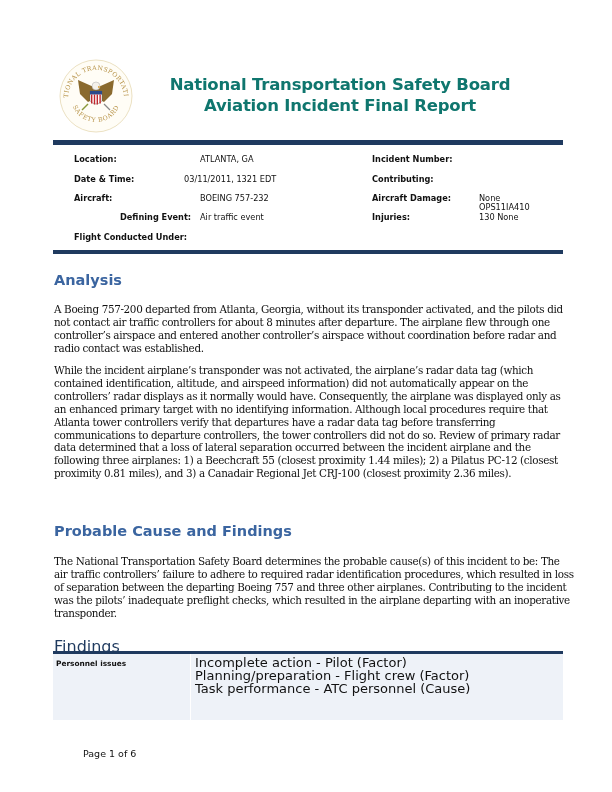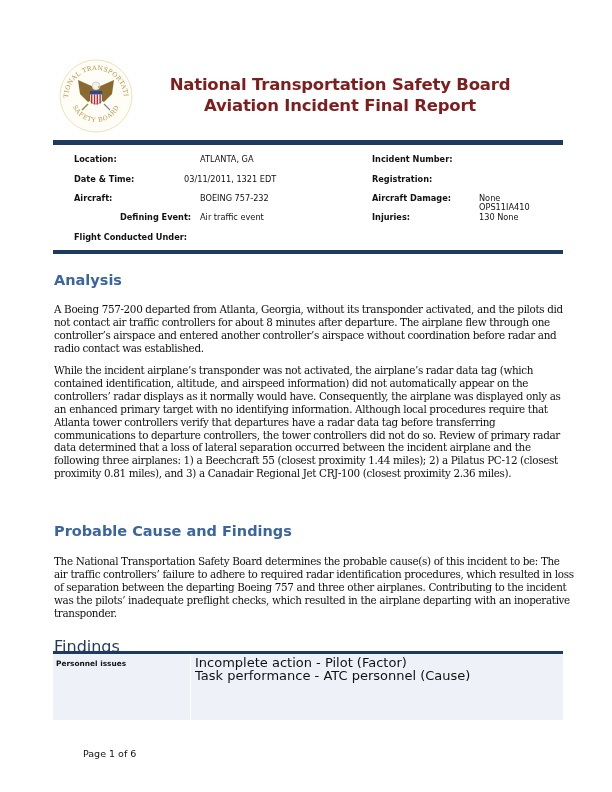--- a/index.html
+++ b/index.html
@@ -1,19 +1,19 @@
 <!DOCTYPE html>
 <html><head>
 <meta charset="utf-8">
 <style>
   html, body { margin:0; padding:0; background:#ffffff; }
   body { width:612px; height:792px; position:relative; overflow:hidden; font-family:"DejaVu Sans", sans-serif; color:#111; }
   .abs { position:absolute; }
   .seal { left:58px; top:58px; width:76px; height:76px; }
-  .title { left:140px; top:74px; width:400px; text-align:center; color:#7f1d1d; font-family:"DejaVu Sans", sans-serif; font-weight:bold; font-size:16.5px; line-height:21px; letter-spacing:-0.2px; }
+  .title { left:140px; top:74px; width:400px; text-align:center; color:#0f766e; font-family:"DejaVu Sans", sans-serif; font-weight:bold; font-size:16.5px; line-height:21px; letter-spacing:-0.2px; }
   .rule-top { left:53px; top:140px; width:510px; height:5px; background:#1f3a5f; }
   .rule-mid { left:53px; top:250px; width:510px; height:4px; background:#1f3a5f; }
   .field { position:absolute; font-size:8.2px; color:#111; white-space:nowrap;padding-left:19px; }
   .lbl { font-weight:bold; }
   .h1 { color:#3b65a0; font-weight:bold; font-size:14.5px; font-family:"DejaVu Sans", sans-serif; }
   .para { font-family:"DejaVu Serif", serif; font-size:10.4px; line-height:12.9px; color:#111; letter-spacing:-0.35px; width:520px; }
   .h2 { color:#1f3a5f; font-weight:normal; font-size:16px; }
   .find-rule { left:53px; top:651px; width:510px; height:3px; background:#1f3a5f; }
   .find-box { left:53px; top:654px; width:510px; height:66px; background:#eef2f8; }
   .find-cat { left:56px; top:659px; font-size:7.4px; font-weight:bold; color:#111; }
@@ -75,21 +75,21 @@
 
   <span class="field lbl" style="left:55px; top:212px;margin-left:46px;">Defining Event:</span>
   <span class="field" style="left:181px; top:212px;">Air traffic event</span>
 
   <span class="field lbl" style="left:55px; top:232px;">Flight Conducted Under:</span>
   <span class="field" style="left:181px; top:232px;"></span>
 
   <span class="field lbl" style="left:353px; top:154px;">Incident Number:</span>
   <span class="field" style="left:460px; top:154px;margin-top:48px;">OPS11IA410</span>
 
-  <span class="field lbl" style="left:353px; top:174px;">Registration:</span>
+  <span class="field lbl" style="left:353px; top:174px;">Contributing:</span>
   <span class="field" style="left:460px; top:174px;"></span>
 
   <span class="field lbl" style="left:353px; top:193px;">Aircraft Damage:</span>
   <span class="field" style="left:460px; top:193px;">None</span>
 
   <span class="field lbl" style="left:353px; top:212px;">Injuries:</span>
   <span class="field" style="left:460px; top:212px;">130 None</span>
 </div>
 
 <div class="abs rule-mid"></div>
@@ -101,16 +101,17 @@
 <div class="abs h1" style="left:54px; top:523px;">Probable Cause and Findings</div>
 <div class="abs para" style="left:54px; top:555px;">The National Transportation Safety Board determines the probable cause(s) of this incident to be: The air traffic controllers’ failure to adhere to required radar identification procedures, which resulted in loss of separation between the departing Boeing 757 and three other airplanes. Contributing to the incident was the pilots’ inadequate preflight checks, which resulted in the airplane departing with an inoperative transponder.</div>
 
 <div class="abs h2" style="left:54px; top:637px;">Findings</div>
 <div class="abs find-rule"></div>
 <div class="abs find-box"></div>
 <div class="abs find-sep"></div>
 <div class="abs find-cat">Personnel issues</div>
 <div class="abs find-list">
   <div>Incomplete action - Pilot (Factor)</div>
+  <div>Planning/preparation - Flight crew (Factor)</div>
   <div>Task performance - ATC personnel (Cause)</div>
 </div>
 
 <div class="abs footer">Page 1 of 6</div>
 
 </body></html>

